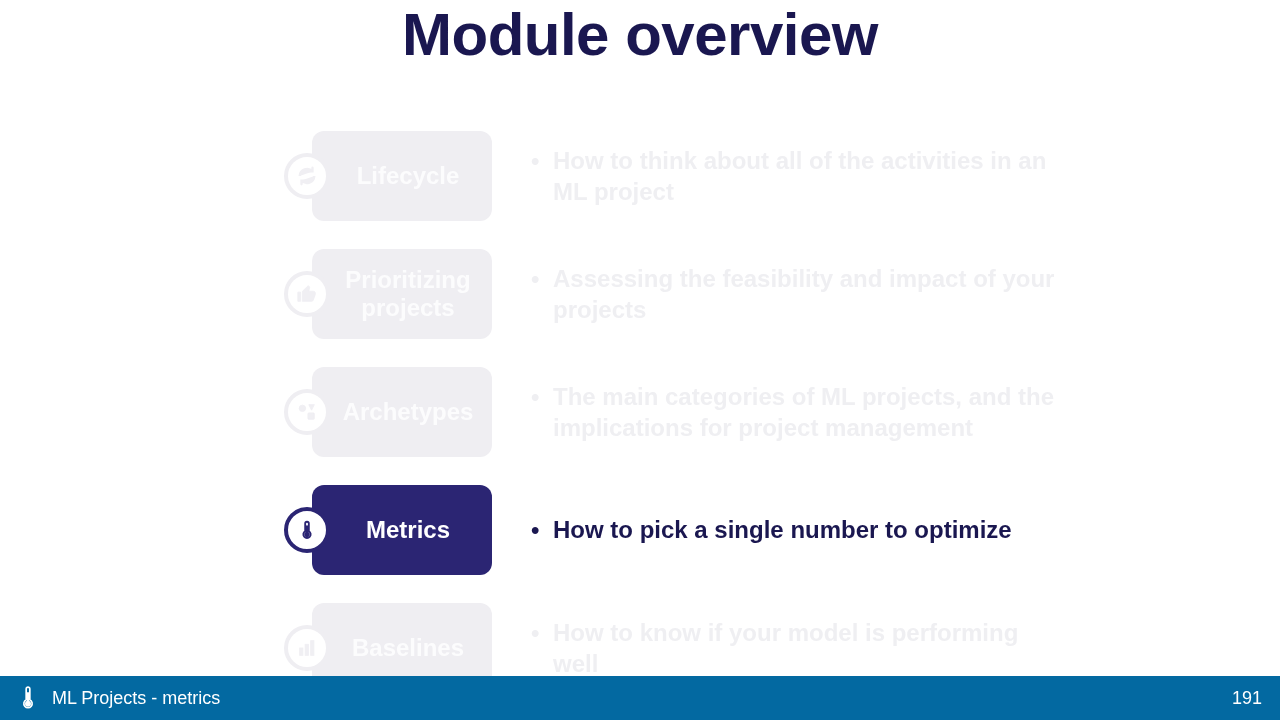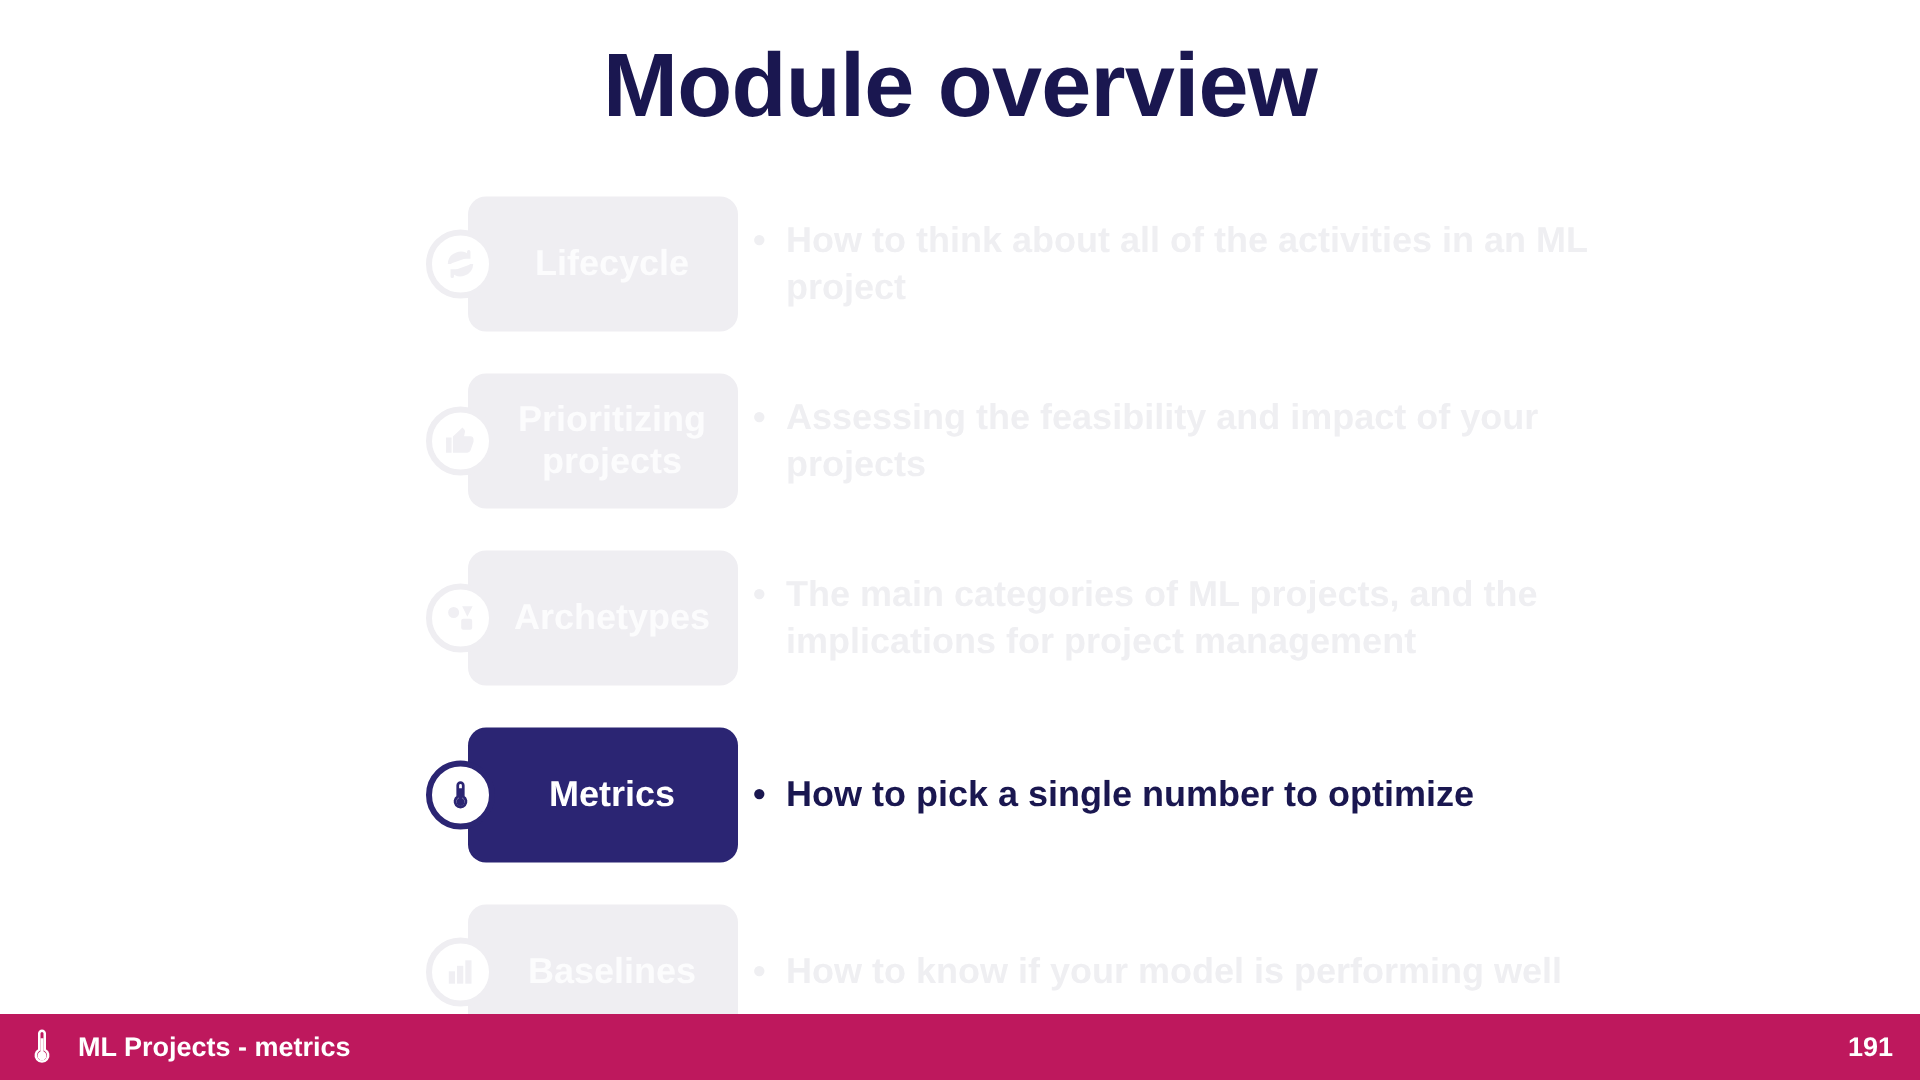--- a/index.html
+++ b/index.html
@@ -1,34 +1,34 @@
 <!DOCTYPE html>
 <html><head>
 <meta charset="utf-8">
 <style>
   * { box-sizing: border-box; margin: 0; padding: 0; }
   html, body { width: 1280px; height: 720px; font-family: -apple-system, "Helvetica Neue", Arial, sans-serif; background: #fff; overflow: hidden; }
   .slide { position: relative; width: 1280px; height: 720px; }
-  .title { position: absolute; top: 22px; left: 0; width: 100%; text-align: center; font-size: 60px; font-weight: 700; color: #1a1750; letter-spacing: -0.5px; }
+  .title { position: absolute; top: 0; left: 0; width: 100%; text-align: center; font-size: 60px; font-weight: 700; color: #1a1750; letter-spacing: -0.5px; }
   .rows { position: absolute; top: 126px; left: 280px; width: 780px; }
   .row { display: flex; align-items: center; margin-bottom: 18px; min-height: 100px; }
   .badge-wrap { position: relative; width: 212px; flex-shrink: 0; }
   .badge { width: 180px; min-height: 90px; border-radius: 12px; background: #efeef2; display: flex; align-items: center; justify-content: center; padding: 10px 16px 10px 28px; margin-left: 32px; }
   .badge.active { background: #2b2573; }
   .badge-label { font-size: 24px; font-weight: 700; color: #fff; text-align: center; line-height: 1.15; white-space: pre-line; }
   .row.faded .badge-label { color: #fcfcfd; }
   .icon-circle { position: absolute; left: 4px; top: 50%; transform: translateY(-50%); width: 46px; height: 46px; border-radius: 50%; background: #fff; border: 4px solid #efeef2; display: flex; align-items: center; justify-content: center; }
   .row.active .icon-circle { border-color: #2b2573; }
   .icon-circle svg { width: 22px; height: 22px; }
   .row.faded .icon-circle svg { stroke: #f0eff3; fill: #f0eff3; }
-  .desc { flex: 1; padding-left: 10px; }
+  .desc { flex: 1; padding-left: 39px; }
   .desc-line { font-size: 24px; font-weight: 600; line-height: 1.3; color: #1a1750; position: relative; padding-left: 22px; }
   .desc-line::before { content: "•"; position: absolute; left: 0; top: 0; }
   .row.faded .desc-line { color: #efeff2; }
-  .footer { position: absolute; bottom: 0; left: 0; width: 100%; height: 44px; background: #be185d; display: flex; align-items: center; color: #fff; font-size: 18px; font-weight: 700; }
+  .footer { position: absolute; bottom: 0; left: 0; width: 100%; height: 44px; background: #0369a1; display: flex; align-items: center; color: #fff; font-size: 18px; font-weight: 400; }
   .footer-left { display: flex; align-items: center; gap: 14px; padding-left: 18px; flex: 1; }
   .footer-center { flex: 1; text-align: center; }
   .footer-right { flex: 1; text-align: right; padding-right: 18px; }
   .footer-icon svg { width: 20px; height: 26px; display: block; }
 </style>
 </head>
 <body>
 
 <div class="slide">
   <div class="title">Module overview</div>

